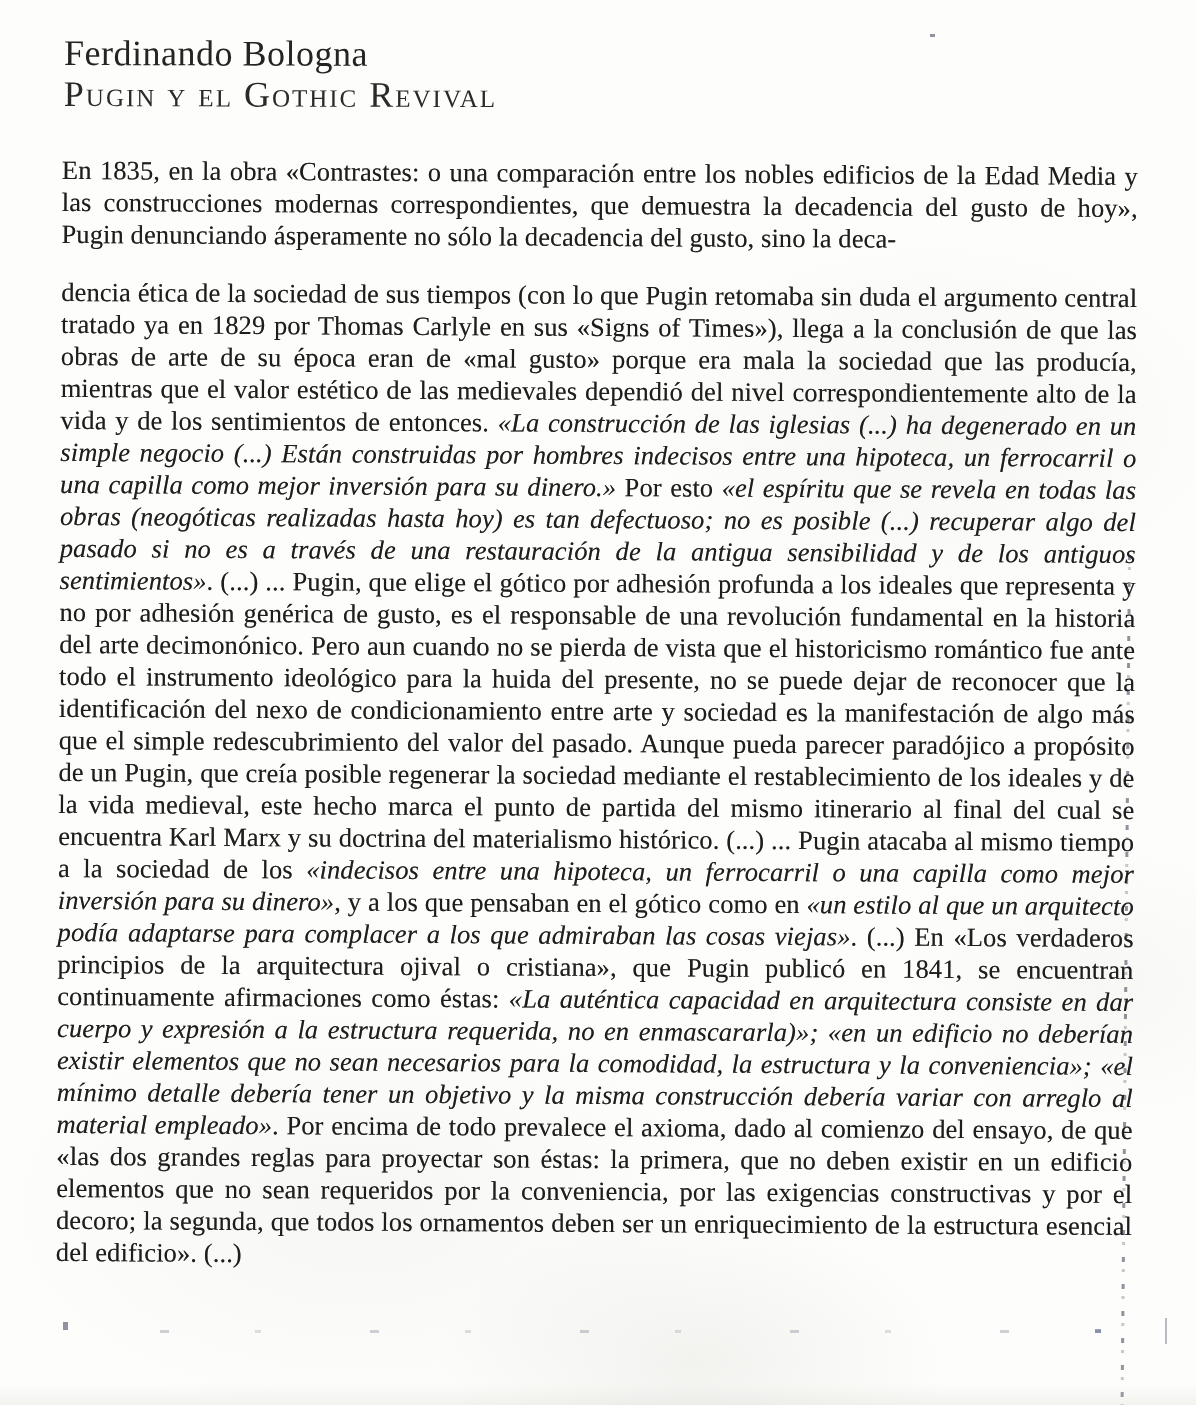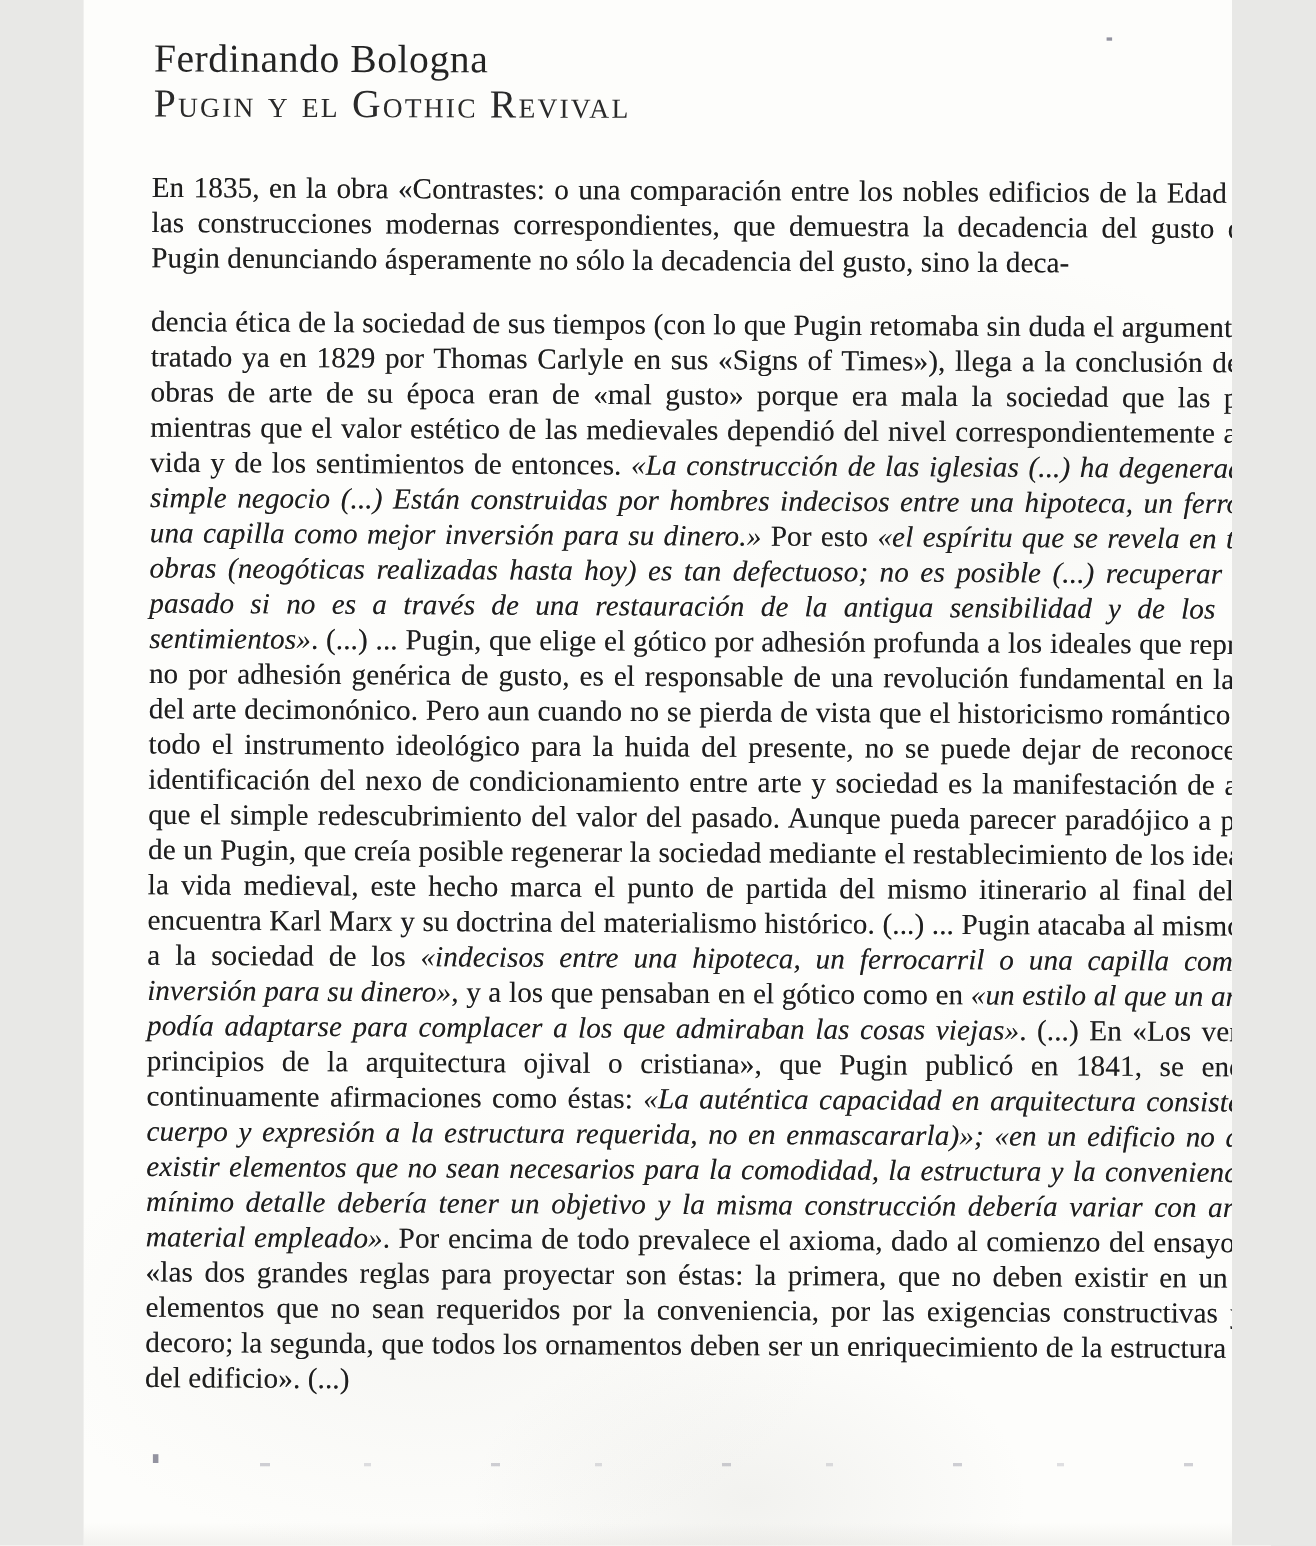--- a/index.html
+++ b/index.html
@@ -1,20 +1,20 @@
 <!DOCTYPE html>
 <html lang="es"><head>
 <meta charset="utf-8">
 <style>
   html, body { margin: 0; padding: 0; }
   body { background: #e8e8e6; }
 
   .page {
     position: relative;
-    width: 1044px;
+    width: 1196px;
     height: 1405px;
     margin: 0 auto;
     overflow: hidden;
     background-color: #fdfdfb;
     background-image:
       radial-gradient(ellipse 420px 260px at 78% 30%, rgba(206,206,200,0.16), transparent 70%),
       radial-gradient(ellipse 520px 300px at 30% 86%, rgba(206,206,200,0.14), transparent 70%),
       radial-gradient(ellipse 360px 220px at 58% 97%, rgba(198,198,192,0.20), transparent 70%),
       radial-gradient(ellipse 300px 200px at 92% 70%, rgba(206,206,200,0.12), transparent 70%);
     color: #1f1f1f;

